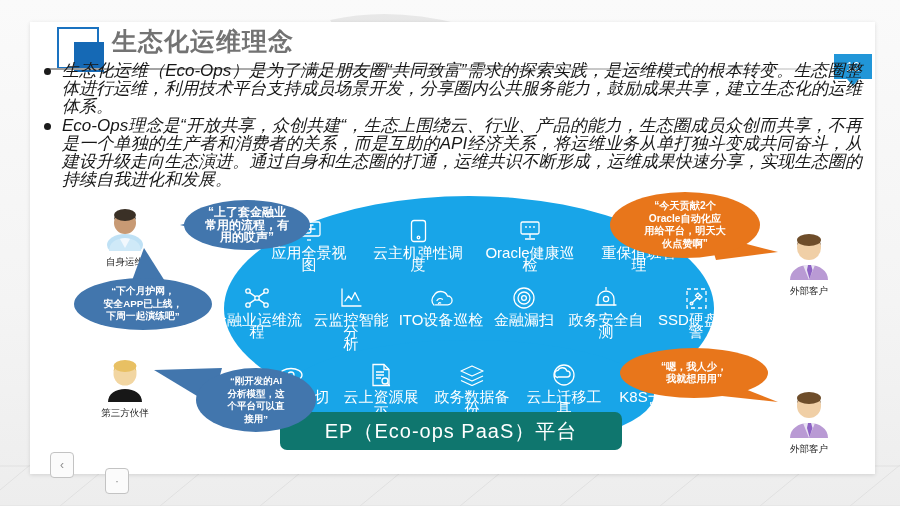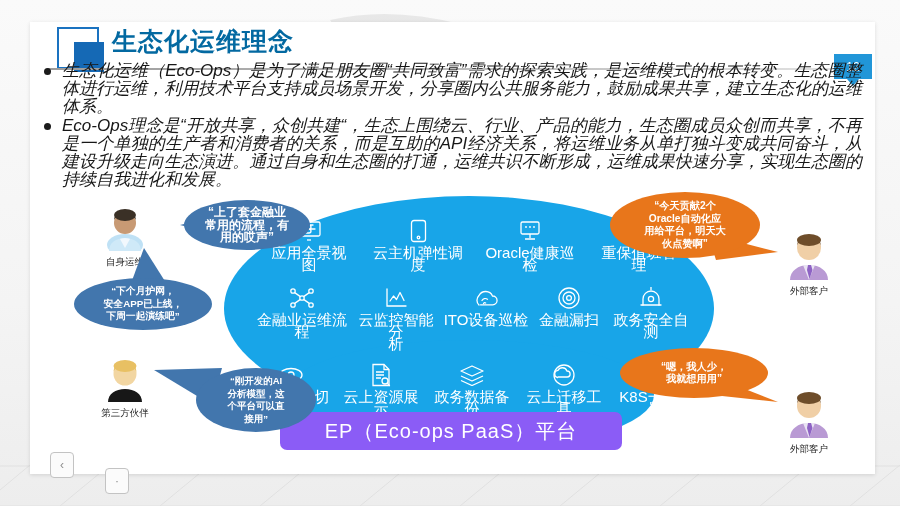--- a/index.html
+++ b/index.html
@@ -30,21 +30,21 @@
   .hdr-sq-outline{
     position:absolute;left:57px;top:27px;width:38px;height:38px;
     border:2px solid #1a72c0;background:transparent;
   }
   .hdr-sq-solid{
     position:absolute;left:74px;top:42px;width:30px;height:30px;
     background:#1569b5;
   }
   .page-title{
     position:absolute;left:112px;top:25px;
-    font-size:25px;font-weight:bold;color:#0369a1;
+    font-size:25px;font-weight:bold;color:#737373;
     letter-spacing:1px;white-space:nowrap;
   }
   .hdr-rule{
     position:absolute;left:48px;top:68px;width:808px;height:2px;
     background:linear-gradient(to right,#9b9b9b,#c9c9c9 70%,#e4e4e4);
   }
 
   
   .page-badge{
     position:absolute;right:28px;top:28px;width:38px;height:25px;
@@ -82,21 +82,21 @@
   
   .grid{position:absolute;left:152px;top:28px;width:500px;}
   .row{display:flex;justify-content:center;align-items:flex-start;}
   .cell{color:#fff;text-align:center;}
   .cell .ic{height:26px;display:flex;align-items:center;justify-content:center;margin-bottom:3px;}
   .cell .lb{font-size:15px;line-height:12px;white-space:pre-line;}
 
   
   .platform{
     position:absolute;left:208px;top:222px;width:342px;height:38px;
-    background:#8b5cf6;border-radius:7px;color:#fff;
+    background:#0f766e;border-radius:7px;color:#fff;
     display:flex;align-items:center;justify-content:center;
     font-size:20px;letter-spacing:1px;
   }
 
   
   .avatar{position:absolute;text-align:center;width:74px;}
   .avatar .cap{font-size:9.5px;color:#222;margin-top:1px;white-space:nowrap;}
 
   
   .bub{
@@ -271,20 +271,30 @@
           <div class="ic">
             <svg width="26" height="24" viewBox="0 0 26 24" fill="none" stroke="#fff" stroke-width="1.3">
               <path d="M13 1v3"></path>
               <path d="M5 19v-6a8 8 0 0 1 16 0v6" stroke-linecap="round"></path>
               <circle cx="13" cy="13" r="2.6"></circle>
               <path d="M3 19h20" stroke-linecap="round"></path>
             </svg>
           </div>
           <div class="lb">政务安全自测</div>
         </div>
+        <div class="cell" style="width:86px;">
+          <div class="ic">
+            <svg width="23" height="23" viewBox="0 0 23 23" fill="none" stroke="#fff" stroke-width="1.3">
+              <path d="M2 2h19v19H2z" stroke-dasharray="4 3"></path>
+              <path d="M6.5 16.5l8-8M13 6l4 4-2.5 2.5-4-4z" stroke-linejoin="round"></path>
+              <circle cx="6.5" cy="16.5" r="1.4"></circle>
+            </svg>
+          </div>
+          <div class="lb">SSD硬盘预警</div>
+        </div>
       </div>
 
       <div class="row" style="gap:6px;margin-top:12px;margin-left:-10px;width:520px;">
         <div class="cell" style="width:84px;">
           <div class="ic">
             <svg width="28" height="20" viewBox="0 0 28 20" fill="none" stroke="#fff" stroke-width="1.3">
               <ellipse cx="14" cy="10" rx="11" ry="6.5"></ellipse>
               <circle cx="14" cy="10" r="3"></circle>
             </svg>
           </div>

